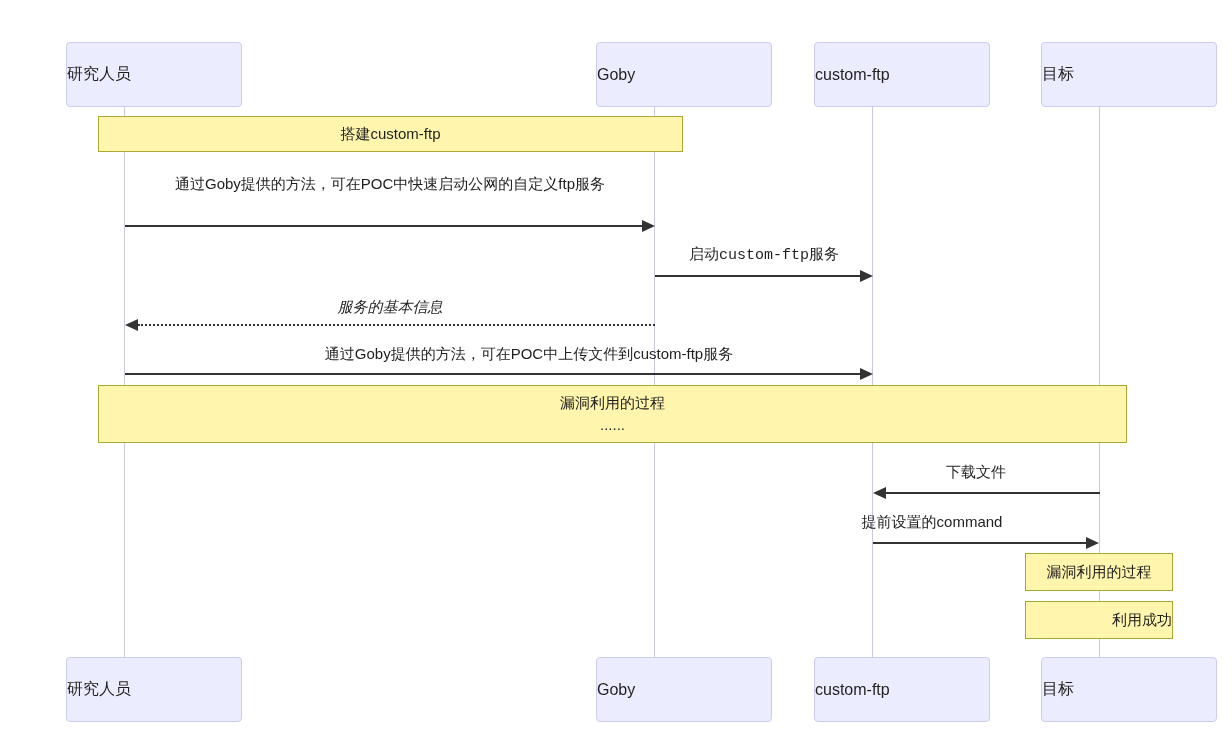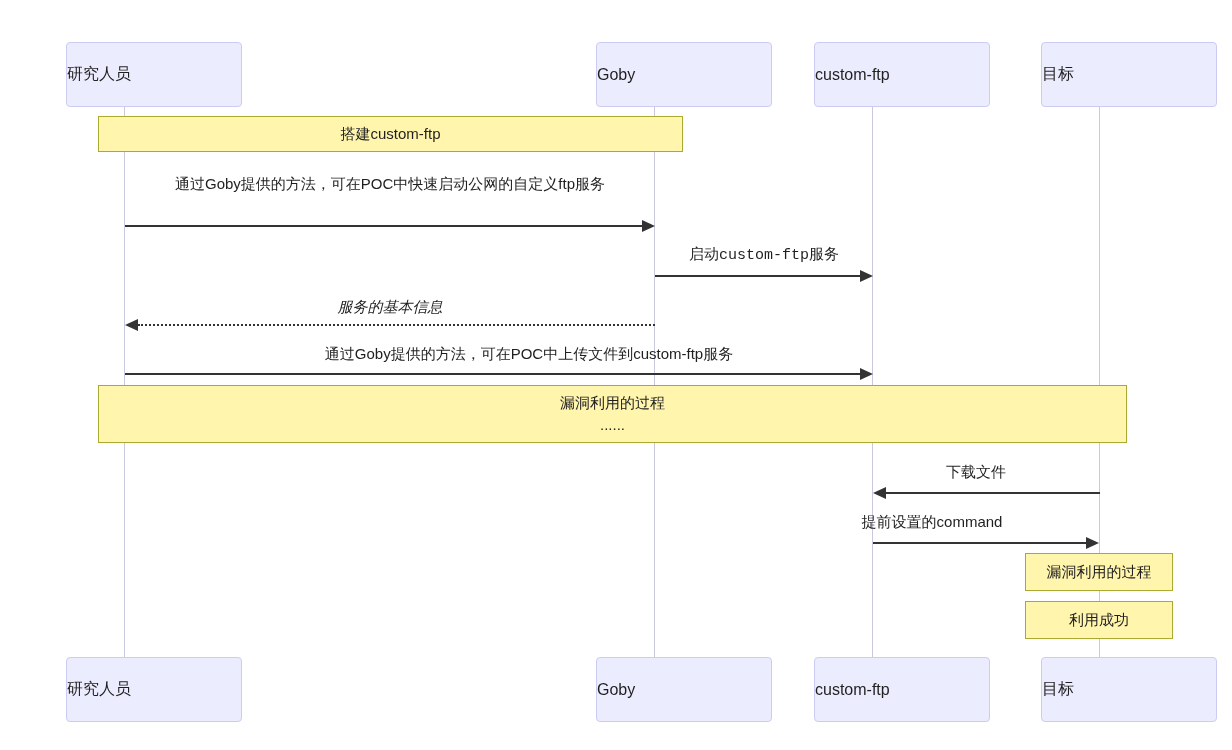--- a/index.html
+++ b/index.html
@@ -93,21 +93,21 @@
   <div class="arr left" style="left:873px;top:487px;"></div>
 
   <div class="msg-label" style="left:932px;top:512px;">提前设置的command</div>
   <div class="msg-line" style="left:873px;top:542px;width:214px;"></div>
   <div class="arr right" style="left:1086px;top:537px;"></div>
 
   <div class="note" style="left:1025px;top:553px;width:148px;height:38px;">
     <span>漏洞利用的过程</span>
   </div>
 
-  <div class="note" style="left:1025px;top:601px;width:148px;height:38px;">
+  <div class="note" style="left:1025px;top:601px;width:148px;height:38px;align-items:flex-end;">
     <span>利用成功</span>
   </div>
 
   <div class="actor" style="left:50px;top:657px;">
       <span>研究人员</span>
     </div>
   <div class="actor" style="left:580px;top:657px;">
       <span>Goby</span>
     </div>
   <div class="actor" style="left:798px;top:657px;">

